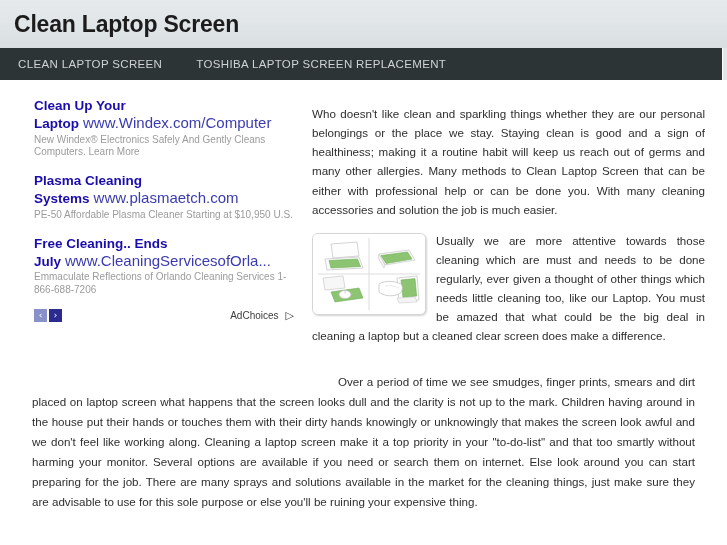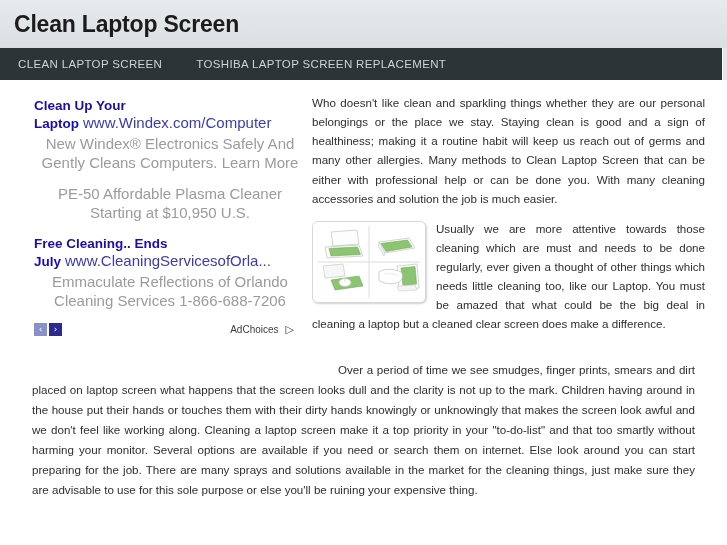--- a/index.html
+++ b/index.html
@@ -93,23 +93,22 @@
   }
   .ad-url {
     color: #3b3bb0;
     font-size: 15px;
     margin-left: 4px;
     white-space: nowrap;
     cursor: pointer;
   }
   .ad-desc {
     color: #9b9b9b;
-    font-size: 15px;
+    font-size: 10px;
     line-height: 1.28;
-    text-align: center;
   }
 
   .ad-footer {
     display: flex;
     align-items: center;
     justify-content: space-between;
     margin-top: 4px;
     padding-right: 12px;
   }
   .ad-arrows { display: flex; gap: 2px; }
@@ -146,21 +145,21 @@
   .article-right {
     flex: 1 1 auto;
     padding-left: 6px;
     padding-right: 6px;
   }
   .para {
     color: #2e2e2e;
     font-size: 11.6px;
     line-height: 1.65;
     text-align: justify;
-    margin: 1px 0 11px 0;
+    margin: 12px 0 11px 0;
   }
 
   
   .figure {
     float: left;
     width: 114px;
     height: 82px;
     margin: 2px 10px 6px 0;
     background: #ffffff;
     border: 1px solid #d6d6d6;
@@ -207,20 +206,23 @@
       <div class="ads">
 
         <div class="ad-unit">
           <div class="ad-headline-line">
             <a class="ad-title" href="#">Clean Up Your Laptop</a><span class="ad-url">www.Windex.com/Computer</span>
           </div>
           <div class="ad-desc">New Windex® Electronics Safely And Gently Cleans Computers. Learn More</div>
         </div>
 
         <div class="ad-unit">
+          <div class="ad-headline-line">
+            <a class="ad-title" href="#">Plasma Cleaning Systems</a><span class="ad-url">www.plasmaetch.com</span>
+          </div>
           <div class="ad-desc">PE-50 Affordable Plasma Cleaner Starting at $10,950 U.S.</div>
         </div>
 
 
         <div class="ad-unit">
           <div class="ad-headline-line">
             <a class="ad-title" href="#">Free Cleaning.. Ends July</a><span class="ad-url">www.CleaningServicesofOrla...</span>
           </div>
           <div class="ad-desc">Emmaculate Reflections of Orlando Cleaning Services 1-866-688-7206</div>
         </div>

